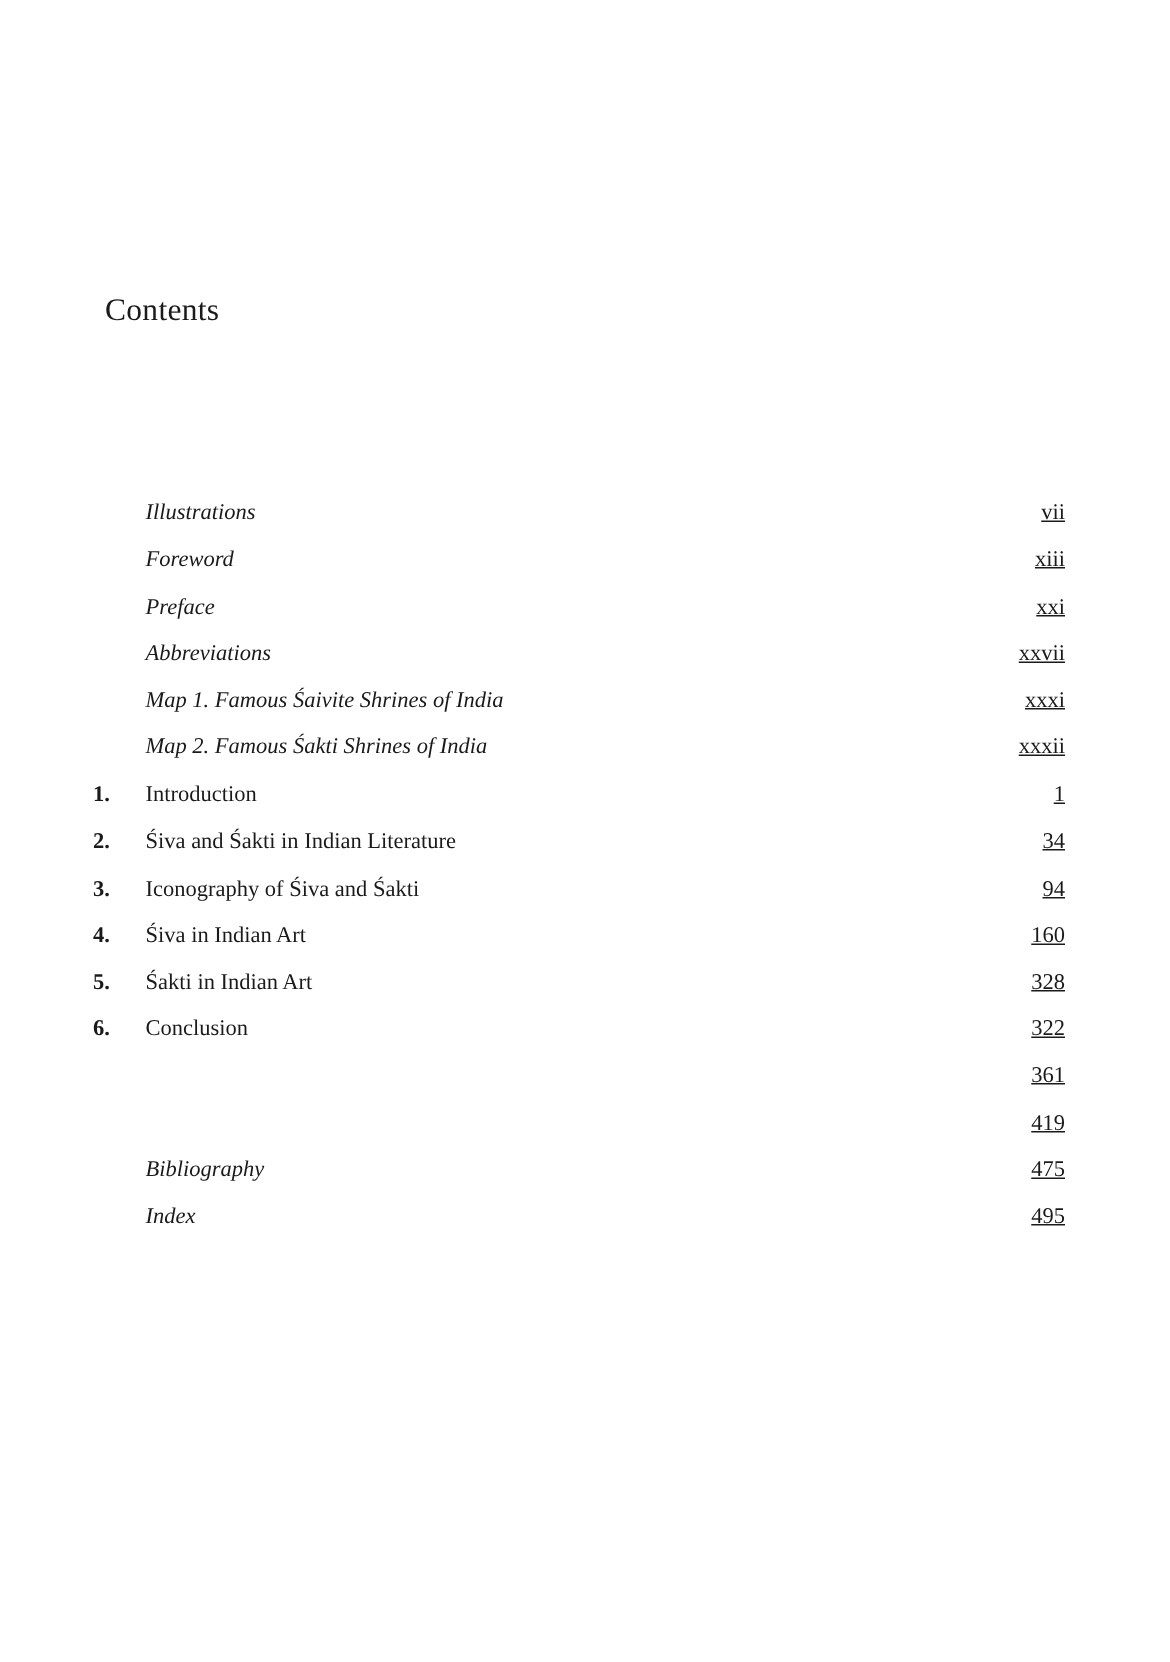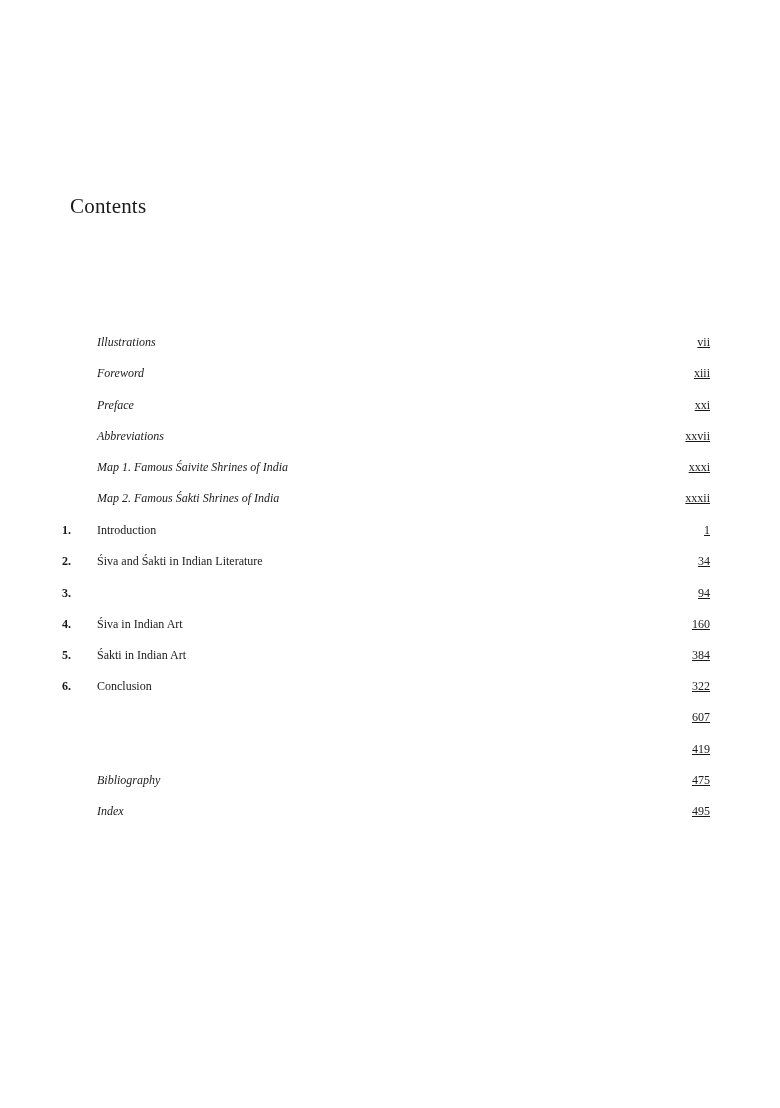--- a/index.html
+++ b/index.html
@@ -1,19 +1,19 @@
 <!DOCTYPE html>
 <html><head>
 <meta charset="utf-8">
 <style>
   html, body { margin: 0; padding: 0; background: #ffffff; }
   body { width: 780px; height: 1108px; position: relative; overflow: hidden;
          font-family: "Liberation Serif", "DejaVu Serif", serif; color: #1a1a1a; }
   .title { position: absolute; left: 70px; top: 180px; font-size: 21px; font-weight: normal; letter-spacing: 0.2px; }
-  .row { position: absolute; left: 0; width: 780px; height: 24px; font-size: 12px; line-height: 24px; }
+  .row { position: absolute; left: 0; width: 780px; height: 24px; font-size: 15px; line-height: 24px; }
   .num { position: absolute; left: 62px; font-weight: bold; }
   .label { position: absolute; left: 97px; white-space: nowrap; }
   .label.italic { font-style: italic; }
   .label.sub { left: 185px; }
   .page { position: absolute; right: 70px; text-align: right; text-decoration: underline; }
   .bold { font-weight: bold; }
   .ital { font-style: italic; }
 </style>
 </head>
 <body>
@@ -50,40 +50,41 @@
   <span class="label">Introduction</span>
   <span class="page">1</span>
 </div>
 <div class="row" style="top:549px">
   <span class="num">2.</span>
   <span class="label">Śiva and Śakti in Indian Literature</span>
   <span class="page">34</span>
 </div>
 <div class="row" style="top:581px">
   <span class="num">3.</span>
+  <span class="label">Iconography of Śiva and Śakti</span>
   <span class="page">94</span>
 </div>
 <div class="row" style="top:612px">
   <span class="num">4.</span>
   <span class="label">Śiva in Indian Art</span>
   <span class="page">160</span>
 </div>
 <div class="row" style="top:643px">
   <span class="num">5.</span>
   <span class="label">Śakti in Indian Art</span>
-  <span class="page">384</span>
+  <span class="page">328</span>
 </div>
 <div class="row" style="top:674px">
   <span class="num">6.</span>
   <span class="label">Conclusion</span>
   <span class="page">322</span>
 </div>
 
 <div class="row" style="top:705px">
-  <span class="page">607</span>
+  <span class="page">361</span>
 </div>
 <div class="row" style="top:737px">
   <span class="page">419</span>
 </div>
 
 <div class="row" style="top:768px">
   <span class="label italic">Bibliography</span>
   <span class="page">475</span>
 </div>
 <div class="row" style="top:799px">

